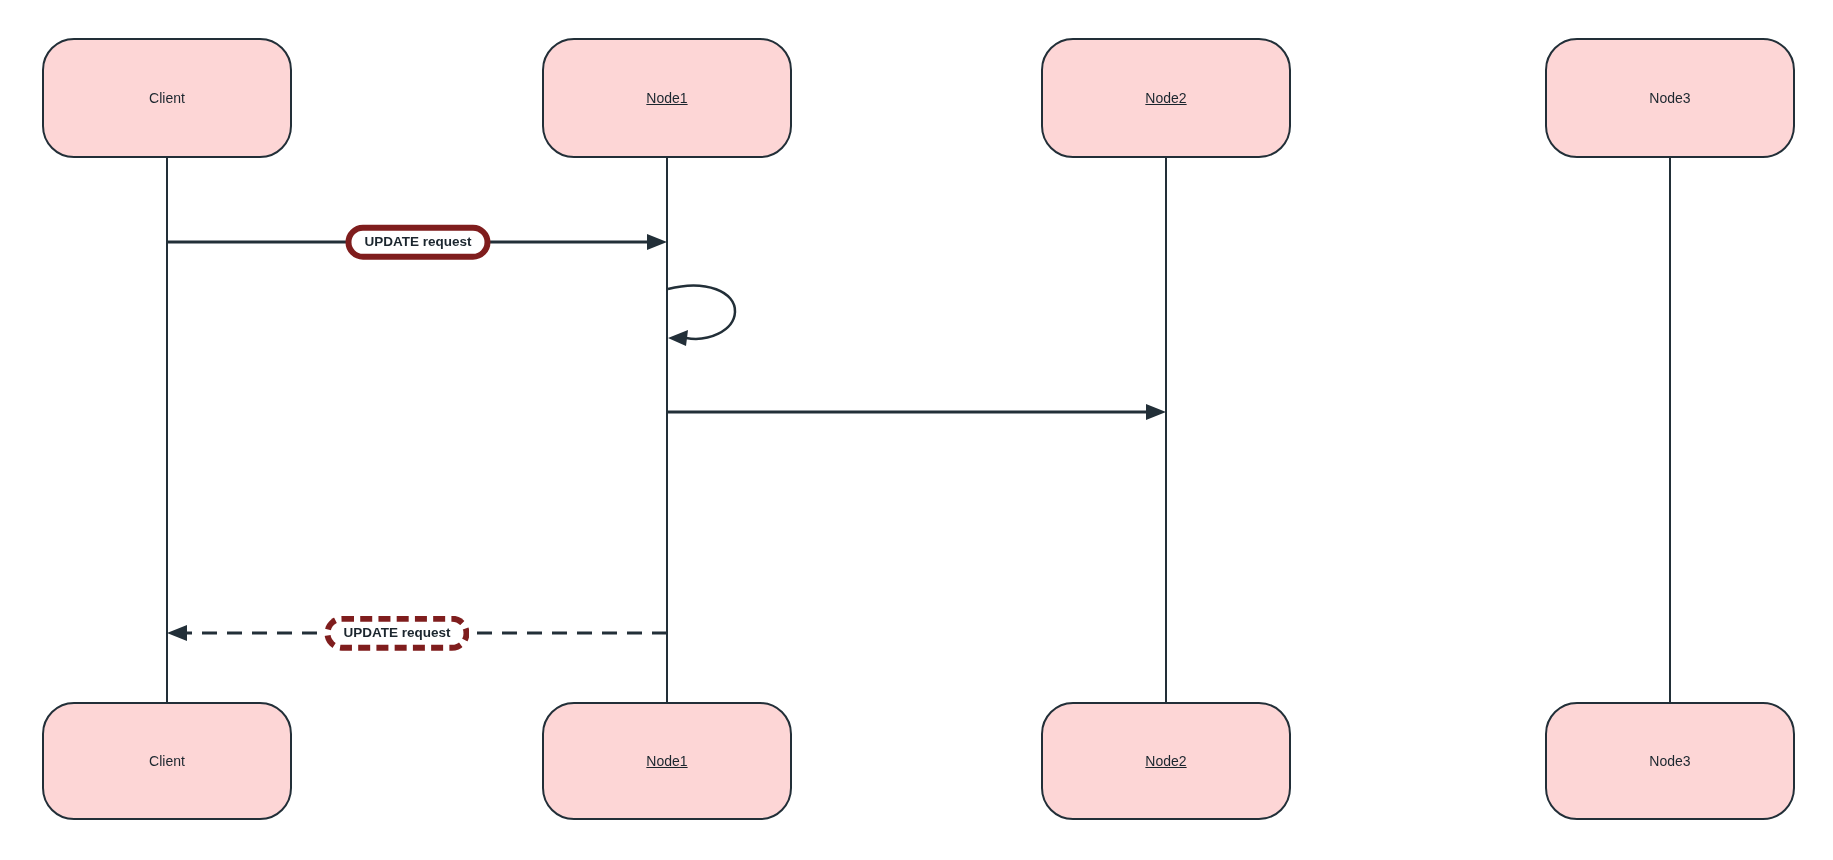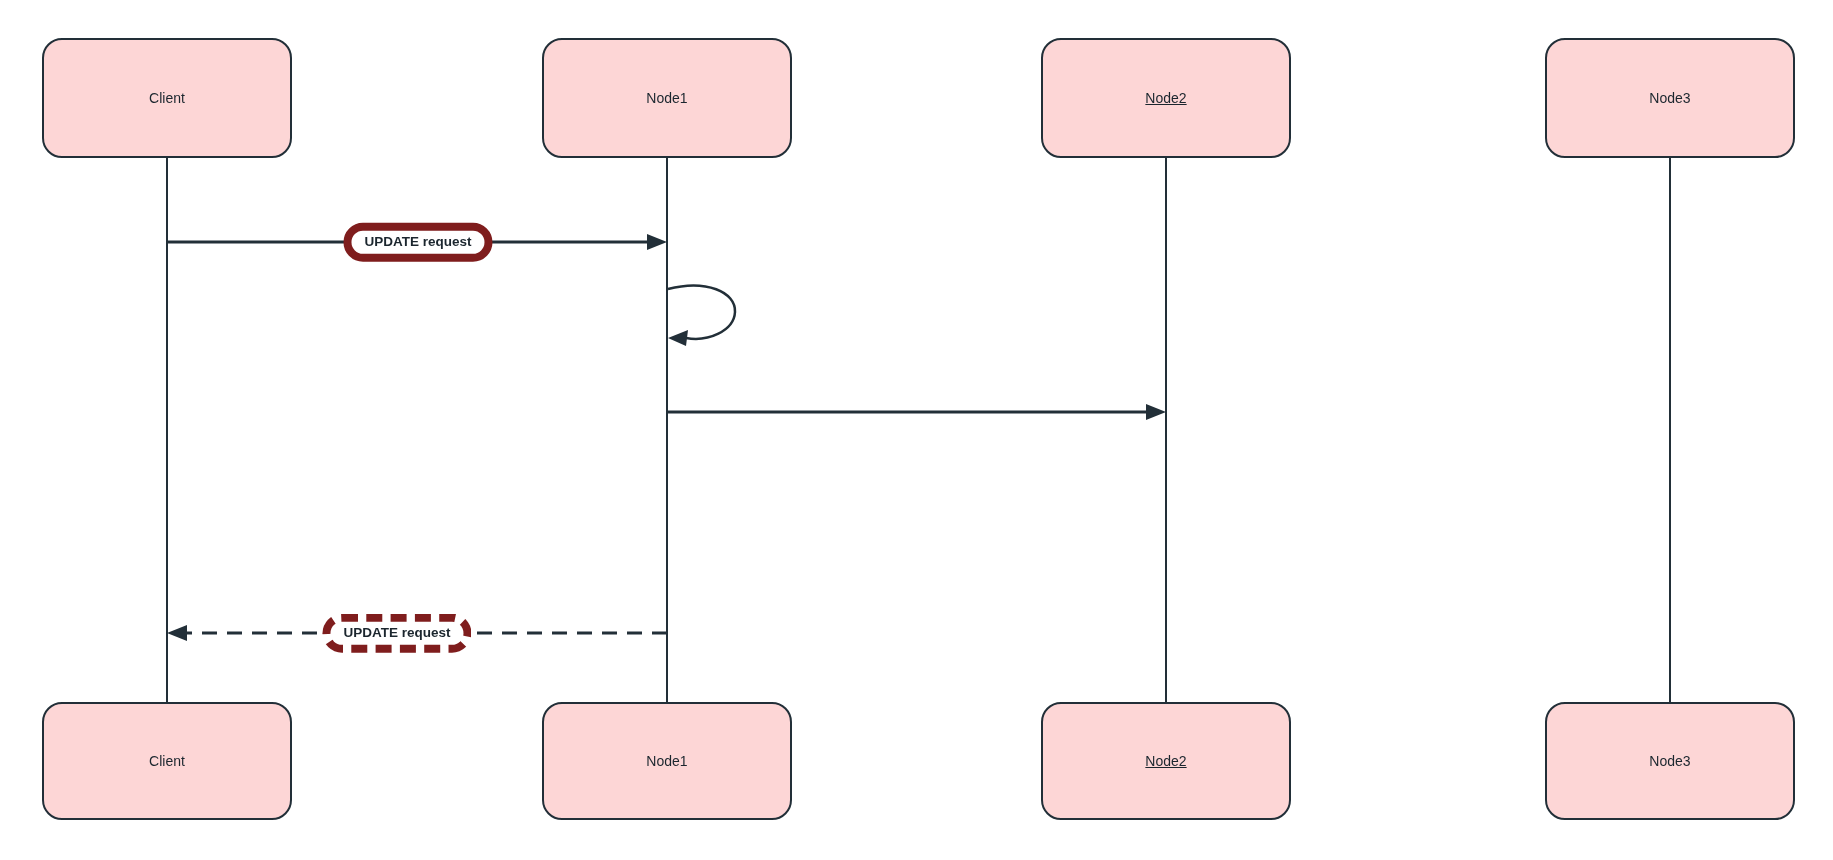--- a/index.html
+++ b/index.html
@@ -19,40 +19,40 @@
     position: absolute;
     left: 0;
     top: 0;
   }
   .actor-box {
     position: absolute;
     width: 250px;
     height: 118px;
     background: #FDD6D6;
     border: 2.5px solid #222F38;
-    border-radius: 20px;
+    border-radius: 32px;
     display: flex;
     align-items: center;
     justify-content: center;
     font-size: 14px;
     color: #1B262E;
     box-sizing: border-box;
   }
   .actor-top    { top: 38px; height: 120px; }
   .actor-bottom { top: 702px; }
   .pos-client { left: 42px; }
-  .pos-node1  { left: 542px; }
+  .pos-node1  { left: 542px; text-decoration: underline; }
   .pos-node2  { left: 1041px; text-decoration: underline; }
   .pos-node3  { left: 1545px; align-items: center; }
 
   .msg-label {
     position: absolute;
     transform: translate(-50%, -50%);
     background: #ffffff;
-    border: 8px solid #7f1d1d;
+    border: 6px solid #7f1d1d;
     border-radius: 999px;
     padding: 4px 13px 5px 13px;
     font-size: 13.5px;
     color: #1B262E;
     white-space: nowrap;
     line-height: 1;
   }
   .msg-label.bold { font-weight: bold; }
   .msg-label.dashed { border-style: dashed; }
 

